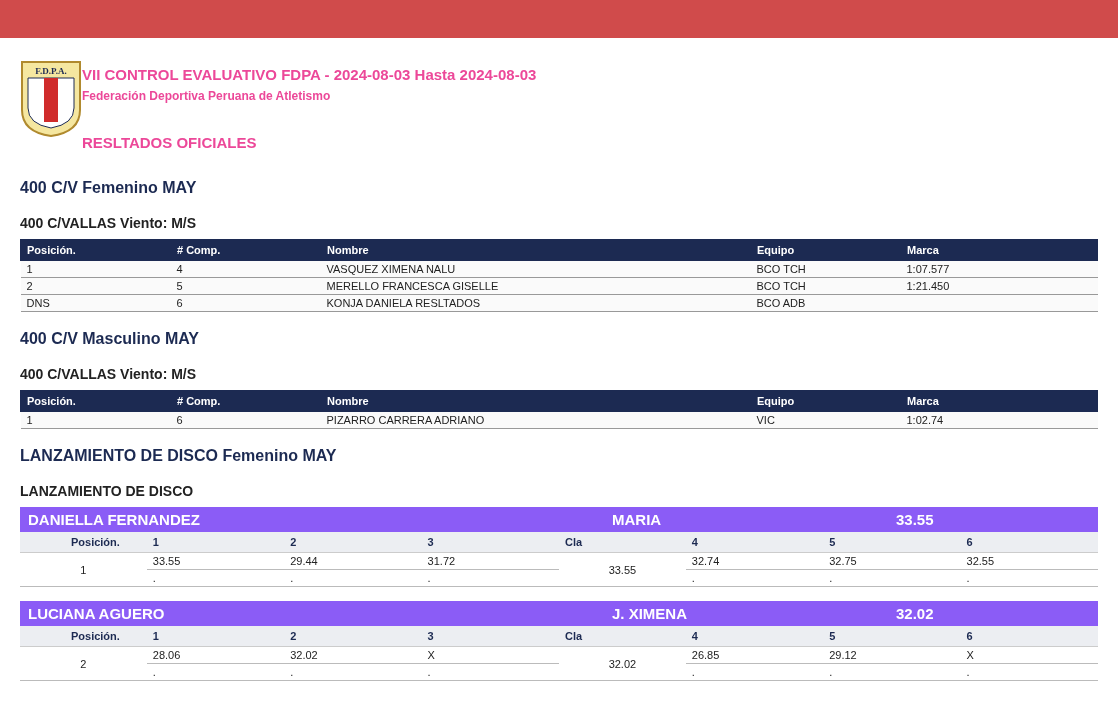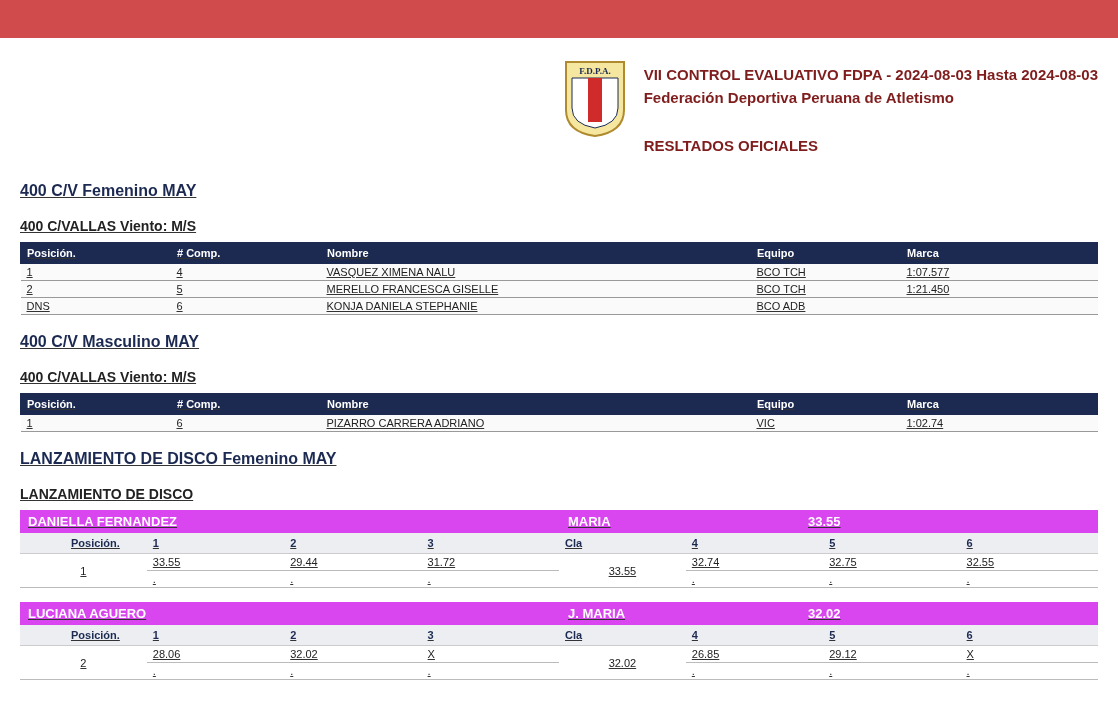--- a/index.html
+++ b/index.html
@@ -12,41 +12,38 @@
   .top-bar {
     background: #d04b4b;
     height: 38px;
     width: 100%;
     margin-bottom: 22px;
   }
   .header {
     display: flex;
     align-items: flex-start;
     padding: 0 20px;
-    gap: 18px;
     margin-bottom: 28px;
-    justify-content: flex-end;
   }
   .logo-shield {
     width: 62px;
     height: 78px;
     flex-shrink: 0;
   }
   .header-text {
     padding-top: 6px;
-    color: #7f1d1d;
+    color: #ec4899;
     font-weight: bold;
   }
   .header-text .line1 { font-size: 15px; margin-bottom: 6px; }
-  .header-text .line2 { font-size: 15px; margin-bottom: 6px; }
+  .header-text .line2 { font-size: 12px; margin-bottom: 6px; }
   .header-text .line3 { font-size: 15px; margin-top: 31px; }
   .section {
     padding: 0 20px;
     margin-bottom: 18px;
-    text-decoration: underline;
   }
   .event-title {
     color: #1c2a52;
     font-weight: bold;
     font-size: 16px;
     margin-bottom: 18px;
   }
   .event-sub {
     font-size: 14px;
     font-weight: bold;
@@ -77,24 +74,25 @@
   .col-pos { width: 150px; }
   .col-comp { width: 150px; }
   .col-nombre { width: 430px; margin-left: 16px; }
   .col-equipo { width: 150px; }
   .col-marca { width: auto; }
 
   
   .throw-block { margin-bottom: 14px; }
   .throw-header {
     display: flex;
-    background: #d946ef;
+    background: #8b5cf6;
     color: #fff;
     font-weight: bold;
-    font-size: 13px;
+    font-size: 15px;
+    gap: 44px;
   }
   .throw-header .th-name { flex: 0 0 540px; padding: 4px 8px; }
   .throw-header .th-team { flex: 0 0 240px; padding: 4px 8px; }
   .throw-header .th-mark { flex: 1; padding: 4px 8px; }
   table.throw {
     width: 100%;
     border-collapse: collapse;
     font-size: 11px;
   }
   table.throw th {
@@ -167,21 +165,21 @@
       <tr>
         <td>2</td>
         <td>5</td>
         <td>MERELLO FRANCESCA GISELLE</td>
         <td>BCO TCH</td>
         <td>1:21.450</td>
       </tr>
       <tr>
         <td>DNS</td>
         <td>6</td>
-        <td>KONJA DANIELA STEPHANIE</td>
+        <td>KONJA DANIELA RESLTADOS</td>
         <td>BCO ADB</td>
         <td></td>
       </tr>
     </tbody>
   </table>
 </div>
 
 <div class="section">
   <div class="event-title">400 C/V Masculino MAY</div>
   <div class="event-sub">400 C/VALLAS Viento: M/S</div>
@@ -249,21 +247,21 @@
           <td>.</td>
           <td>.</td>
         </tr>
       </tbody>
     </table>
   </div>
 
   <div class="throw-block">
     <div class="throw-header">
       <div class="th-name">LUCIANA AGUERO</div>
-      <div class="th-team">J. MARIA</div>
+      <div class="th-team">J. XIMENA</div>
       <div class="th-mark">32.02</div>
     </div>
     <table class="throw">
       <thead>
         <tr>
           <th class="pos-h">Posición.</th>
           <th class="tc">1</th>
           <th class="tc">2</th>
           <th class="tc">3</th>
           <th class="tcla">Cla</th>

